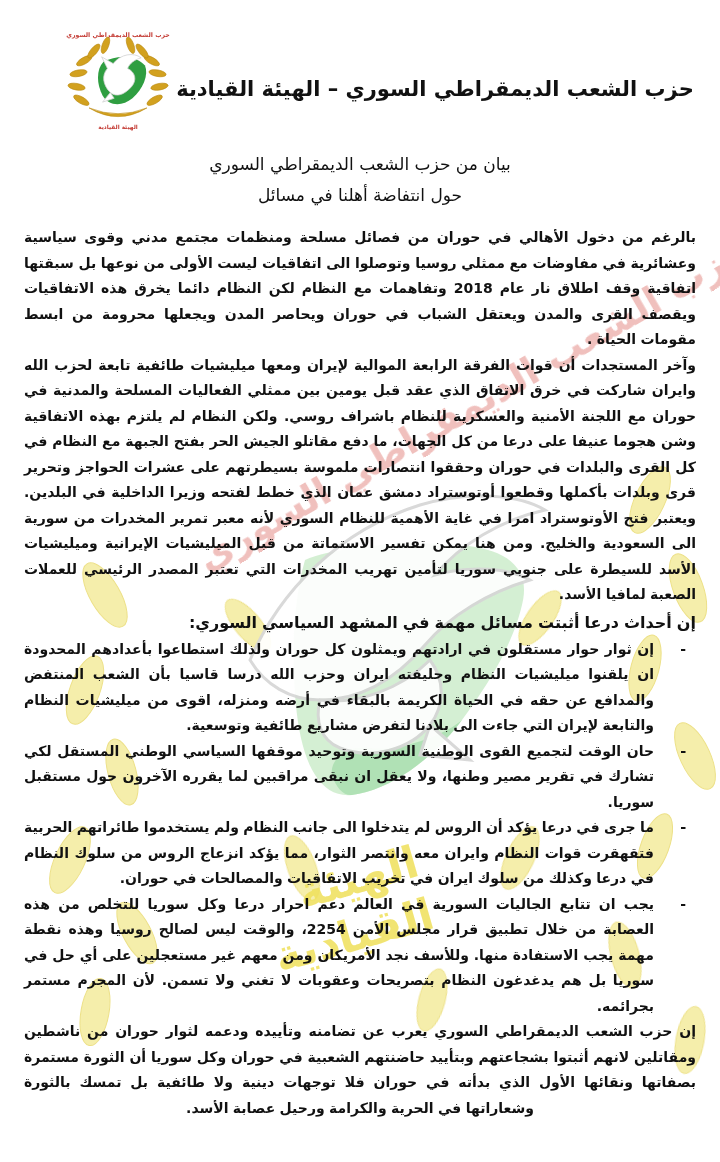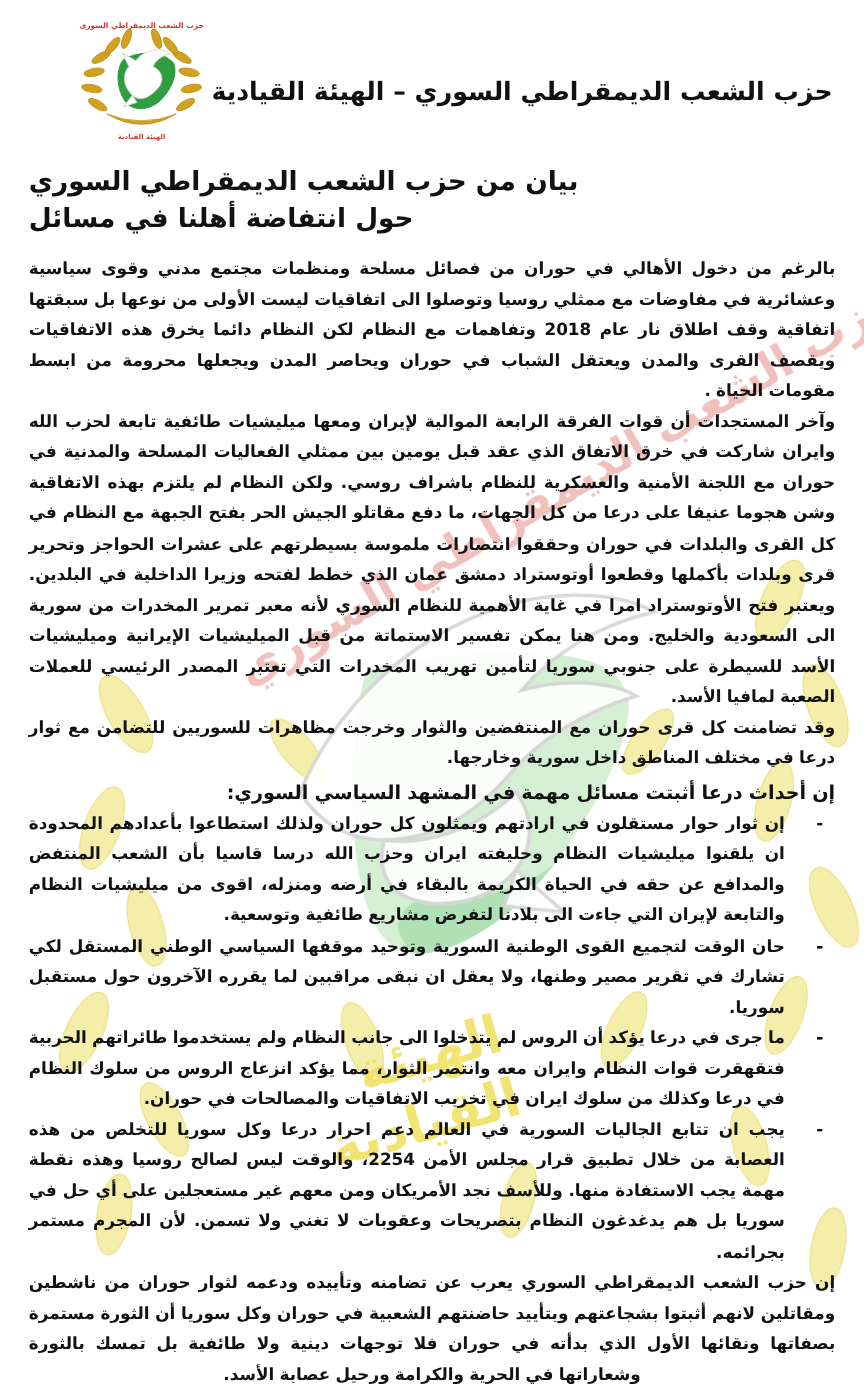--- a/index.html
+++ b/index.html
@@ -20,26 +20,27 @@
   
   .content{position:relative;z-index:1;padding:0 24px;}
 
   .header{position:relative;height:118px;}
   .logo{position:absolute;left:34px;top:12px;width:120px;height:108px;}
   .org-title{
     padding-top:64px;padding-left:150px;
     text-align:center;
     font-size:21px;font-weight:bold;
     letter-spacing:0;
+    margin-top:13px;
   }
 
   .stmt-title{
     margin-top:18px;
-    text-align:left;
-    font-size:22px;font-weight:bold;line-height:31px;
+    text-align:center;
+    font-size:17px;font-weight:normal;line-height:31px;
   }
 
   .body-text{
     margin-top:14px;
     font-size:14px;font-weight:bold;line-height:25.5px;
     text-align:justify;text-justify:inter-word;
     word-spacing:-0.5px;
   }
   .body-text p{margin:0;text-align-last:right;}
   .para-closing{text-align-last:center !important;}
@@ -143,21 +144,20 @@
     </div>
 
     <div class="stmt-title">
       <div>بيان من حزب الشعب الديمقراطي السوري</div>
       <div>حول انتفاضة أهلنا في مسائل</div>
     </div>
 
     <div class="body-text">
       <p>بالرغم من دخول الأهالي في حوران من فصائل مسلحة ومنظمات مجتمع مدني وقوى سياسية وعشائرية في مفاوضات مع ممثلي روسيا وتوصلوا الى اتفاقيات ليست الأولى من نوعها بل سبقتها اتفاقية وقف اطلاق نار عام 2018 وتفاهمات مع النظام لكن النظام دائما يخرق هذه الاتفاقيات ويقصف القرى والمدن ويعتقل الشباب في حوران ويحاصر المدن ويجعلها محرومة من ابسط مقومات الحياة .</p>
       <p>وآخر المستجدات أن قوات الفرقة الرابعة الموالية لإيران ومعها ميليشيات طائفية تابعة لحزب الله وايران شاركت في خرق الاتفاق الذي عقد قبل يومين بين ممثلي الفعاليات المسلحة والمدنية في حوران مع اللجنة الأمنية والعسكرية للنظام باشراف روسي. ولكن النظام لم يلتزم بهذه الاتفاقية وشن هجوما عنيفا على درعا من كل الجهات، ما دفع مقاتلو الجيش الحر بفتح الجبهة مع النظام في كل القرى والبلدات في حوران وحققوا انتصارات ملموسة بسيطرتهم على عشرات الحواجز وتحرير قرى وبلدات بأكملها وقطعوا أوتوستراد دمشق عمان الذي خطط لفتحه وزيرا الداخلية في البلدين. ويعتبر فتح الأوتوستراد امرا في غاية الأهمية للنظام السوري لأنه معبر تمرير المخدرات من سورية الى السعودية والخليج. ومن هنا يمكن تفسير الاستماتة من قبل الميليشيات الإيرانية وميليشيات الأسد للسيطرة على جنوبي سوريا لتأمين تهريب المخدرات التي تعتبر المصدر الرئيسي للعملات الصعبة لمافيا الأسد.</p>
-      <p>وقد تضامنت كل قرى حوران مع المنتفضين والثوار وخرجت مظاهرات للسوريين للتضامن مع ثوار درعا في مختلف المناطق داخل سورية وخارجها.</p>
 
       <div class="list-intro">إن أحداث درعا أثبتت مسائل مهمة في المشهد السياسي السوري:</div>
 
       <ul class="points">
           <li>
           <span class="dash">-</span>
           <span>إن ثوار حوار مستقلون في ارادتهم ويمثلون كل حوران ولذلك استطاعوا بأعدادهم المحدودة ان يلقنوا ميليشيات النظام وحليفته ايران وحزب الله درسا قاسيا بأن الشعب المنتفض والمدافع عن حقه في الحياة الكريمة بالبقاء في أرضه ومنزله، اقوى من ميليشيات النظام والتابعة لإيران التي جاءت الى بلادنا لتفرض مشاريع طائفية وتوسعية.</span>
         </li>
           <li>
           <span class="dash">-</span>

